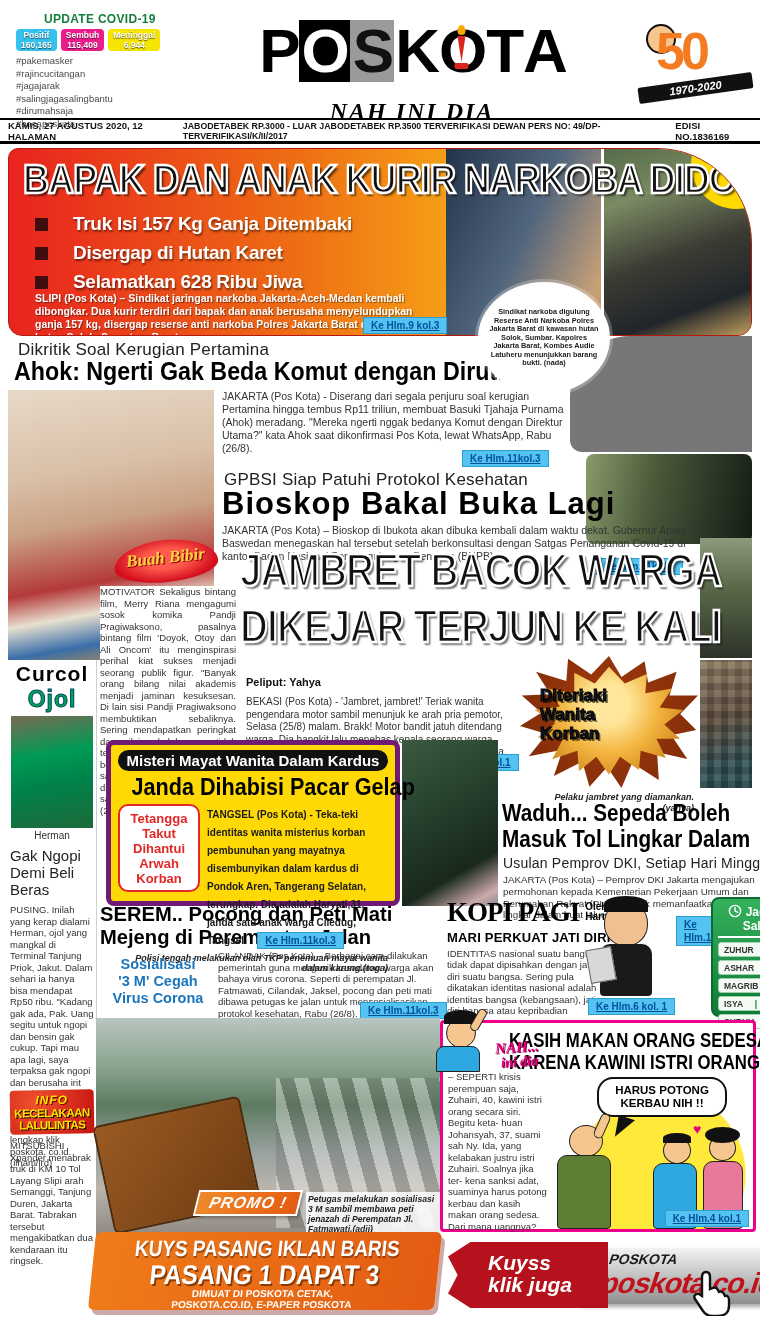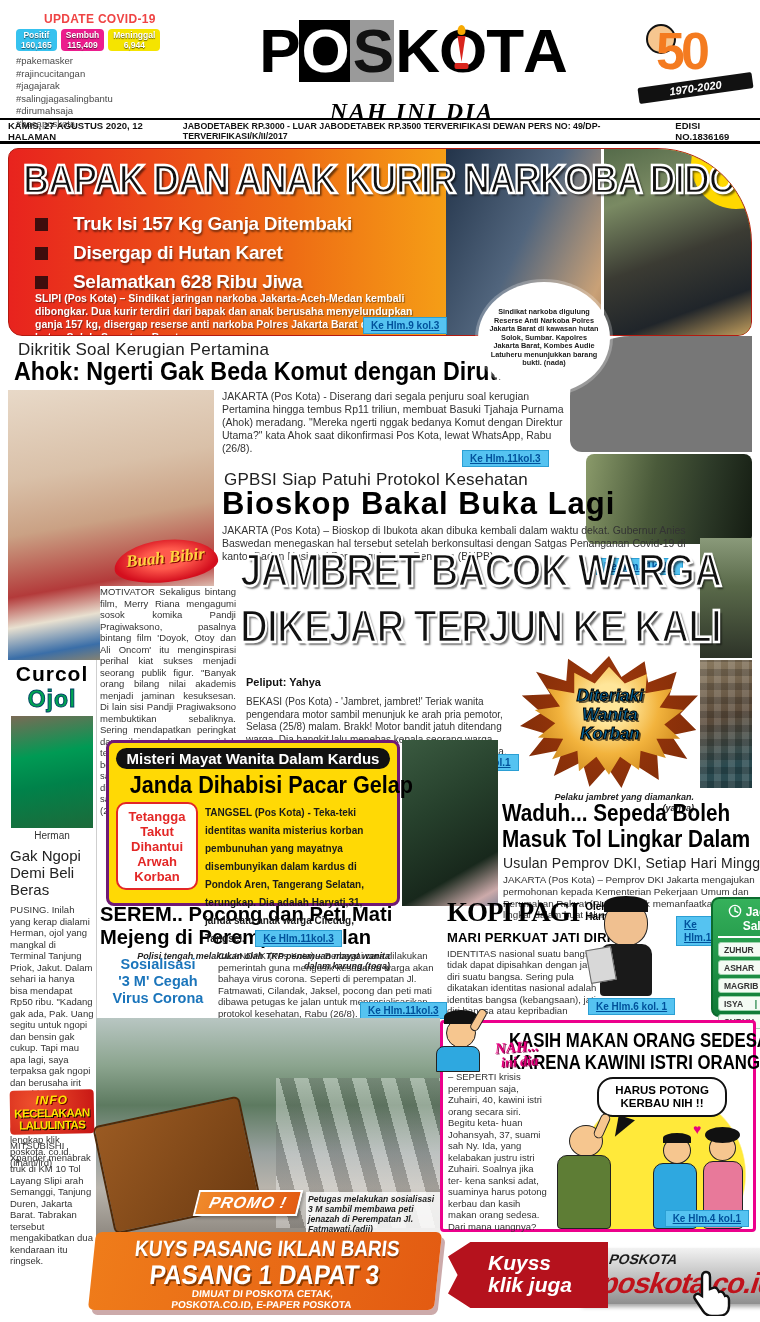--- a/index.html
+++ b/index.html
@@ -16,21 +16,21 @@
     font-size:10px; line-height:13px; padding:1px 7px; text-decoration:underline;
     border:1px solid #2b9fd4; cursor:pointer;
   }
   .outline-head {
     color:#111; font-weight:900; -webkit-text-stroke:2.5px #fff;
     text-shadow:3px 3px 2px rgba(0,0,0,.55); letter-spacing:-1px;
   }
   .photo { background-color:#777; }
   .cap { font-style:italic; font-weight:bold; color:#222; }
   
-  .covid-title { color:#ef4444; font-weight:bold; font-size:12px; letter-spacing:.3px; }
+  .covid-title { color:#15803d; font-weight:bold; font-size:12px; letter-spacing:.3px; }
   .covid-box { border-radius:4px; padding:1px 5px; text-align:center; color:#fff;
     font-weight:bold; font-size:8.5px; line-height:10px;
     text-shadow:0 1px 1px rgba(0,0,0,.6); }
   .hashtags { font-size:9.5px; color:#4a4a4a; line-height:12.5px; }
   .logo-letter { font-size:62px; font-weight:900; line-height:62px; padding:0 1px;
     font-family:"Liberation Sans",sans-serif; letter-spacing:-3px;}
   .tile-black { background:#000; color:#fff; padding:0 3px; }
   .tile-gray  { background:#9a9a9a; color:#111; padding:0 3px; }
   .torch { position:absolute; left:50%; top:13px; transform:translateX(-50%); width:9px; height:36px; }
   .torch .flame { position:absolute; top:-8px; left:50%; transform:translateX(-50%);
@@ -69,25 +69,25 @@
   .lips { background:radial-gradient(ellipse at 50% 45%,#ff5a4d 0 30%,#d40f1e 70%);
     border-radius:50% 50% 50% 50%/60% 60% 40% 40%; transform:rotate(-6deg); }
   .lips-label { font-family:"Liberation Serif",serif; font-style:italic; font-weight:bold;
     color:#ffd23f; font-size:17px; text-shadow:1px 1px 0 #7a0000; transform:rotate(-6deg); }
   .smalltext { font-size:9.5px; line-height:11.5px; color:#333; }
   
   .burst-outer { clip-path:polygon(50% 0%,57% 16%,70% 4%,72% 20%,88% 12%,84% 30%,100% 30%,90% 44%,99% 56%,85% 60%,94% 78%,77% 73%,78% 94%,63% 81%,57% 100%,49% 84%,39% 99%,35% 80%,19% 91%,24% 71%,5% 76%,15% 59%,0% 53%,12% 43%,1% 30%,17% 29%,9% 12%,26% 19%,27% 2%,40% 14%);
     background:radial-gradient(circle at 50% 40%,#a33a0c,#7a2a08); }
   .burst-inner { clip-path:polygon(50% 4%,60% 18%,74% 10%,73% 26%,90% 22%,82% 38%,97% 40%,85% 52%,95% 64%,80% 64%,86% 80%,70% 74%,69% 90%,57% 79%,50% 94%,42% 79%,31% 91%,30% 74%,14% 81%,21% 64%,5% 63%,16% 51%,3% 40%,19% 37%,11% 22%,28% 26%,28% 9%,41% 18%);
     background:radial-gradient(circle at 50% 35%,#ffe69a 0 18%,#f2b33d 45%,#c67f16 80%); }
-  .burst-text { color:#0369a1; font-weight:900; font-style:italic; text-align:center;
+  .burst-text { color:#0f172a; font-weight:900; text-align:left;
     font-size:17px; line-height:19px; -webkit-text-stroke:1px #000;
     text-shadow:2px 2px 0 rgba(0,0,0,.6); }
   
-  .ybox { background:#ffd905; border:3px solid #701a75; border-radius:8px; }
+  .ybox { background:#ffd905; border:5px solid #701a75; border-radius:8px; }
   .ybox-bar { background:#111; border-radius:12px; color:#fff; font-weight:900;
     text-align:center; font-size:15px; padding:2px 0; }
   .rednote { background:#fff; border:2px solid #e32726; border-radius:10px;
     color:#e32726; font-weight:900; font-size:13px; line-height:15px; text-align:center;
     display:flex; align-items:center; justify-content:center; padding:4px; }
   .ybody { font-size:10px; font-weight:bold; color:#1a1a1a; line-height:12.5px; }
   
   .kopi-title { font-family:"Liberation Serif",serif; font-weight:900; font-size:27px;
     letter-spacing:-1px; color:#000; }
   .kopi-by { font-size:10px; font-weight:900; color:#000; line-height:10px; }

